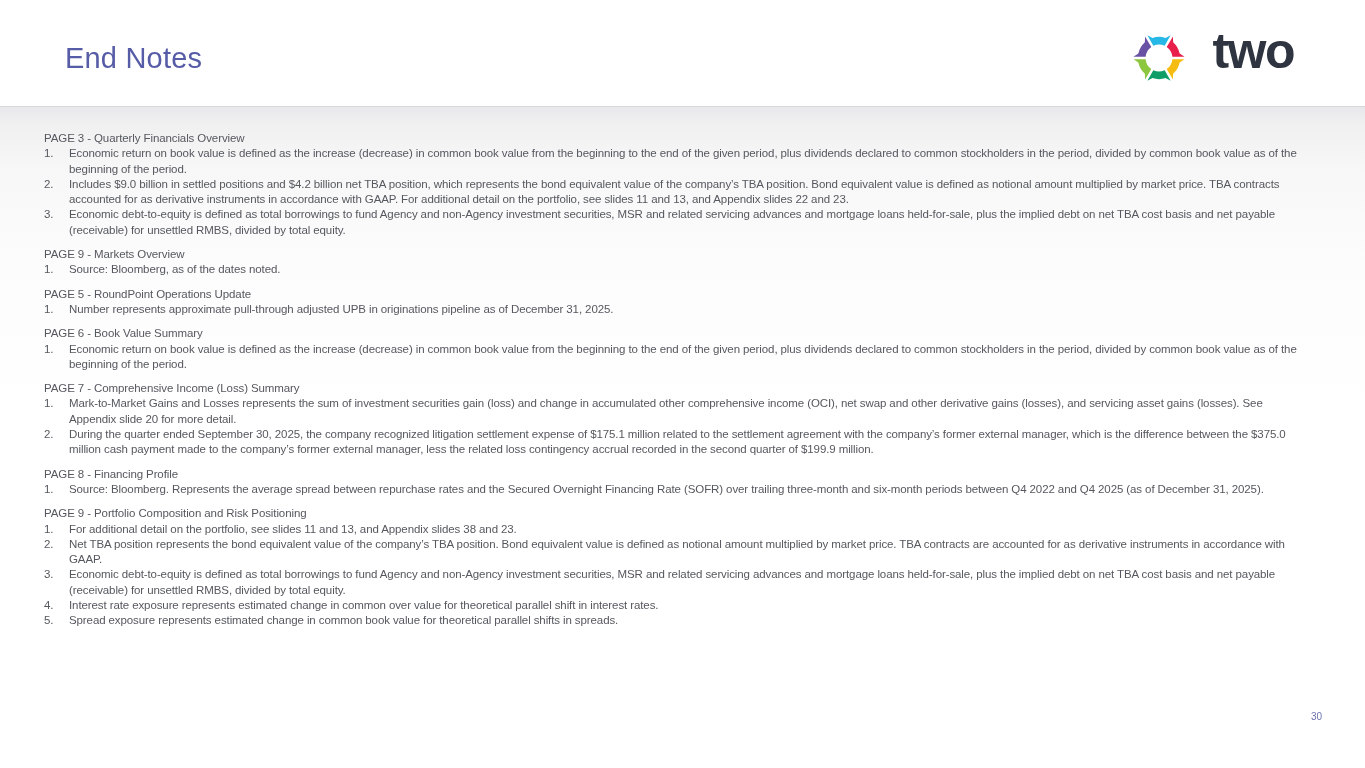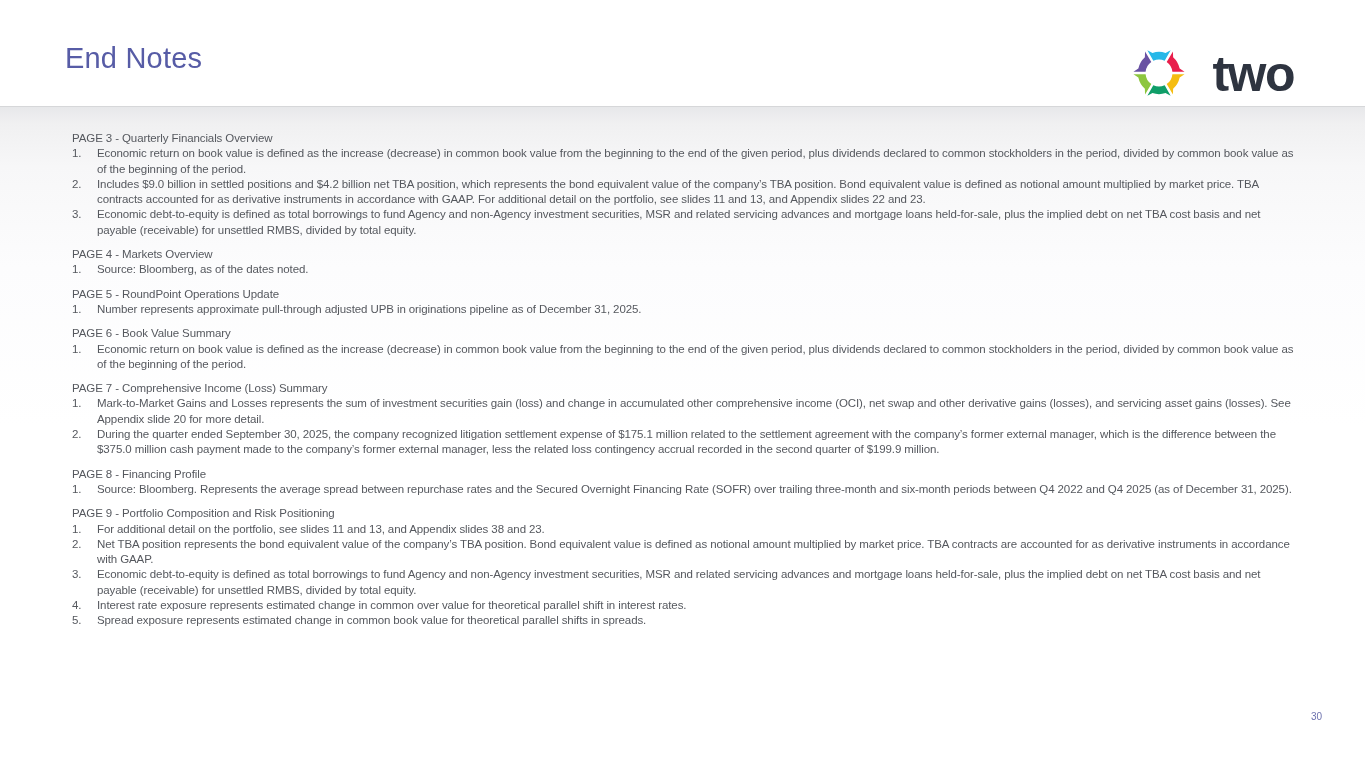--- a/index.html
+++ b/index.html
@@ -23,23 +23,22 @@
     left:65px; top:42px;
     font-size:29px;
     font-weight:500;
     letter-spacing:0.2px;
     color:#575ca6;
   }
   .logo {
     position:absolute;
     right:71px; top:26px;
     display:flex;
-    align-items:flex-end;
+    align-items:flex-start;
     gap:21px;
-    margin-top:15px;
   }
   .logo-icon { width:64px; height:64px; display:block; }
   .logo-wordmark {
     font-size:50px;
     font-weight:bold;
     letter-spacing:-1.5px;
     color:#2e3440;
     line-height:1;
     padding-bottom:6px;
   }
@@ -47,21 +46,21 @@
   .content {
     position:absolute;
     top:106px; left:0; right:0; bottom:0;
     border-top:1px solid #d6d7d9;
     background:linear-gradient(180deg,
       #e7e8ea 0px,
       #f0f0f1 16px,
       #f7f7f8 60px,
       #fcfcfd 160px,
       #ffffff 320px);
-    padding:24px 68px 0 72px;
+    padding:24px 68px 0 44px;
   }
   .note-section + .note-section { margin-top:9px; }
   .section-heading {
     font-size:11.5px;
     line-height:15.3px;
     letter-spacing:-0.1px;
     color:#55585e;
   }
   .note-row { display:flex; }
   .note-num {
@@ -125,21 +124,21 @@
   </div>
 
   <div class="note-row">
     <span class="note-num">3.</span>
     <span class="note-text">Economic debt-to-equity is defined as total borrowings to fund Agency and non-Agency investment securities, MSR and related servicing advances and mortgage loans held-for-sale, plus the implied debt on net TBA cost basis and net payable (receivable) for unsettled RMBS, divided by total equity.</span>
   </div>
 </div>
   </div>
 
   <div class="note-section">
-    <div class="section-heading">PAGE 4 - Markets Overview</div>
+    <div class="section-heading">PAGE 9 - Markets Overview</div>
     <div class="note-list">
   <div class="note-row">
     <span class="note-num">1.</span>
     <span class="note-text">Source: Bloomberg, as of the dates noted.</span>
   </div>
 </div>
   </div>
 
   <div class="note-section">
     <div class="section-heading">PAGE 5 - RoundPoint Operations Update</div>

